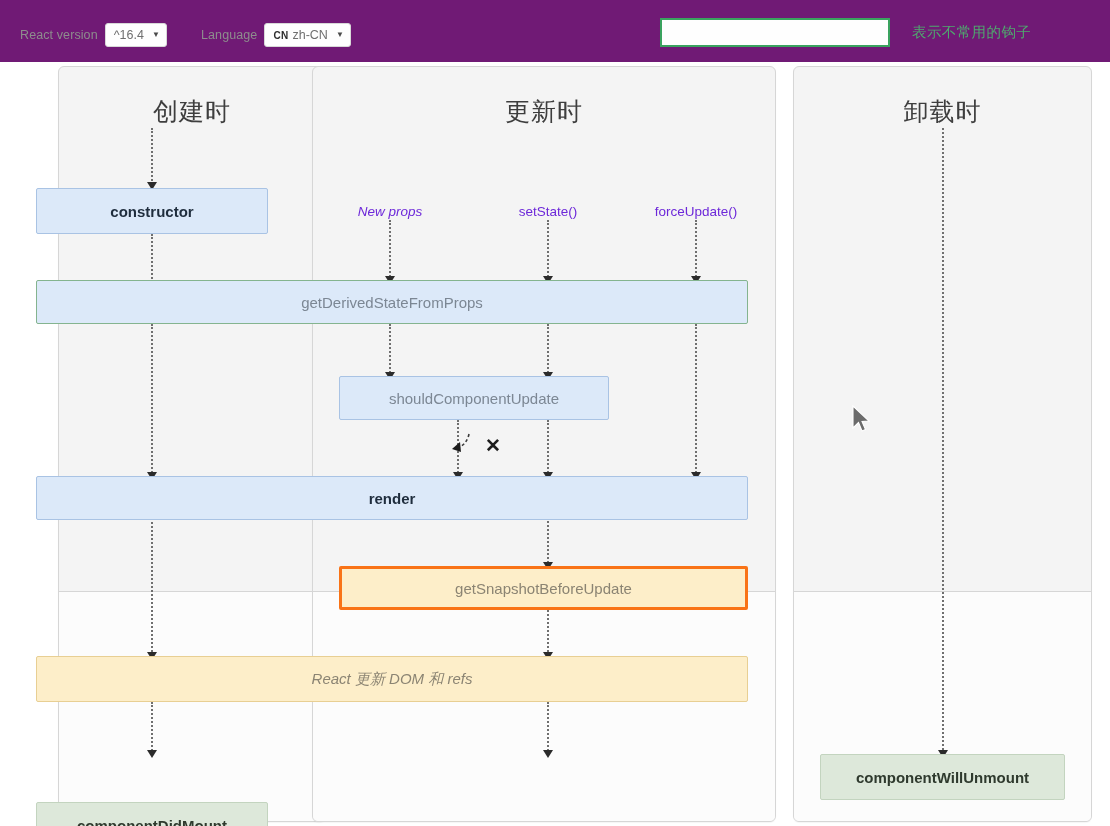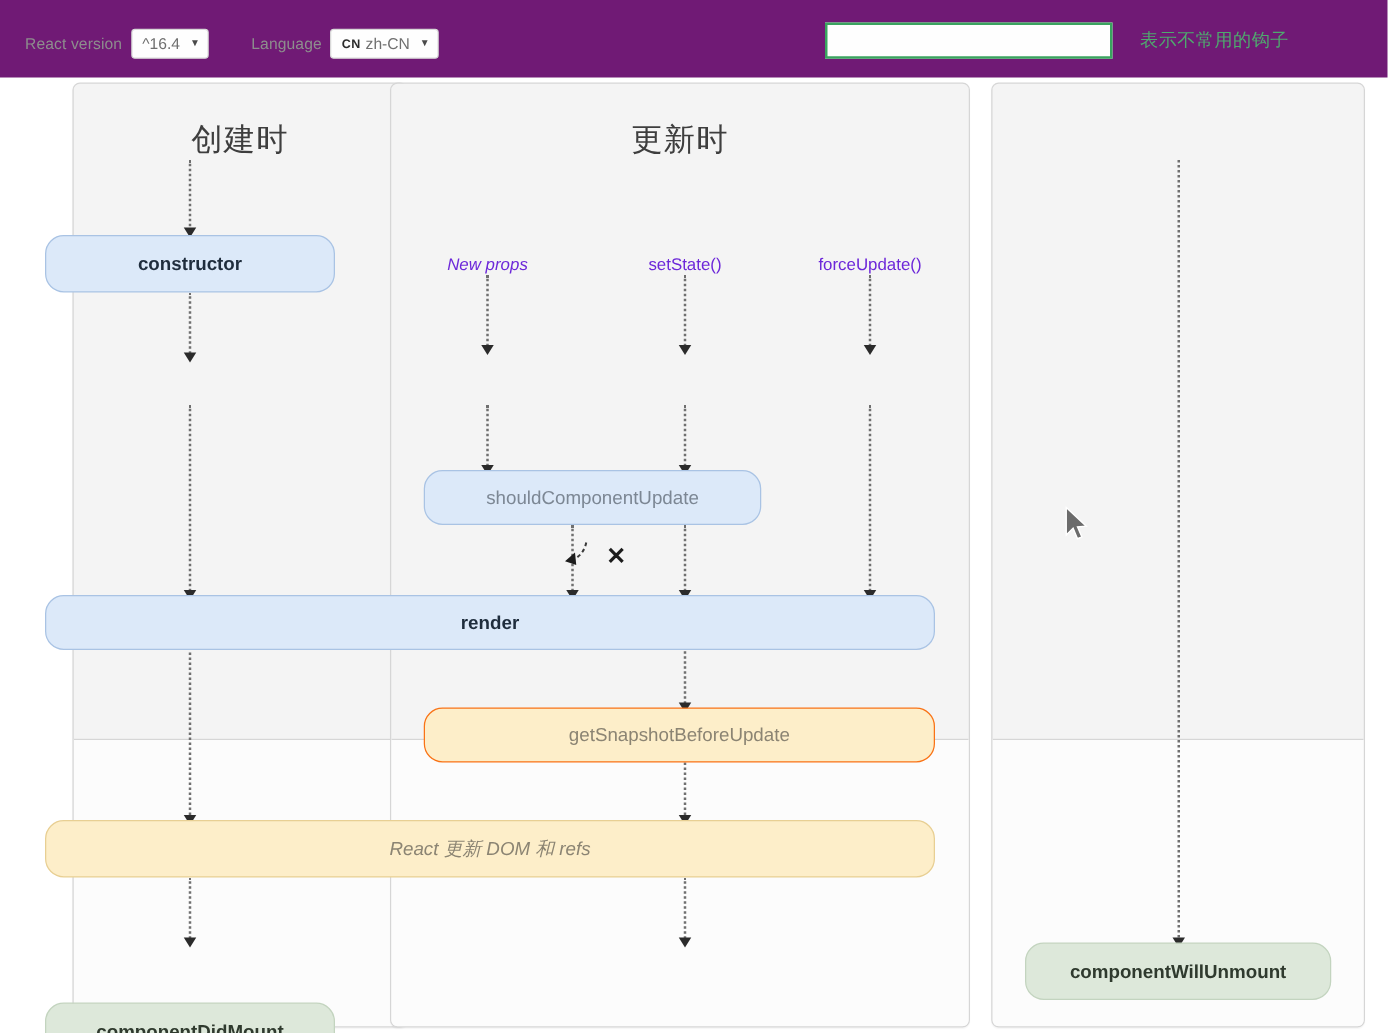--- a/index.html
+++ b/index.html
@@ -109,30 +109,30 @@
     text-align: center;
     font-size: 25px;
     color: #3e3e3e;
     letter-spacing: 1px;
   }
 
   
   .node {
     position: absolute;
     display: flex; align-items: center; justify-content: center;
-    border-radius: 15px;
+    border-radius: 2px;
     font-size: 15px;
     text-align: center;
     z-index: 4;
   }
   .node.blue  { background: #dce9f9; border: 1px solid #a9c3e4; color: #7c8794; }
   .node.blue.strong { color: #1f2d3d; font-weight: bold; }
   .node.blue.rare  { border: 1px solid #84b48f; }
   .node.cream { background: #fdeec9; border: 1px solid #e8cf93; color: #8b8473; }
-  .node.cream.rare { border: 1px solid #f97316; }
+  .node.cream.rare { border: 3px solid #f97316; }
   .node.cream.italic { font-style: italic; }
   .node.green { background: #dde8da; border: 1px solid #c3d4bf; color: #2f3a2e; font-weight: bold; }
 
   
   .trigger {
     position: absolute;
     font-size: 13.5px;
     color: #6d28d9;
     text-align: center;
     z-index: 4;
@@ -205,20 +205,21 @@
     <div class="panel-title">创建时</div>
   </div>
 
   <div class="panel" id="panel-update">
     <div class="panel-commit"></div>
     <div class="panel-title">更新时</div>
   </div>
 
   <div class="panel" id="panel-unmount">
     <div class="panel-commit"></div>
+    <div class="panel-title">卸载时</div>
   </div>
 
   <div class="conn" style="left:151px; top:66px;  height:56px;"></div>
   <div class="arrowhead" style="left:147px; top:120px;"></div>
 
   <div class="conn" style="left:151px; top:172px; height:52px;"></div>
   <div class="arrowhead" style="left:147px; top:220px;"></div>
 
   <div class="conn" style="left:151px; top:262px; height:152px;"></div>
   <div class="arrowhead" style="left:147px; top:410px;"></div>
@@ -260,20 +261,21 @@
 
   <div class="conn" style="left:942px; top:66px; height:626px;"></div>
   <div class="arrowhead" style="left:938px; top:688px;"></div>
 
   <div class="trigger italic" style="left:315px; top:142px; width:150px;">New props</div>
   <div class="trigger" style="left:473px; top:142px; width:150px;">setState()</div>
   <div class="trigger" style="left:621px; top:142px; width:150px;">forceUpdate()</div>
 
   <div class="node blue strong" style="left:36px; top:126px; width:232px; height:46px;">constructor</div>
 
+  <div class="node blue rare" style="left:36px; top:218px; width:712px; height:44px;">getDerivedStateFromProps</div>
 
   <div class="node blue" style="left:339px; top:314px; width:270px; height:44px;">shouldComponentUpdate</div>
 
   <div class="node blue strong" style="left:36px; top:414px; width:712px; height:44px;">render</div>
 
   <div class="node cream rare" style="left:339px; top:504px; width:409px; height:44px;">getSnapshotBeforeUpdate</div>
 
   <div class="node cream italic" style="left:36px; top:594px; width:712px; height:46px;">React 更新 DOM 和 refs</div>
 
   <div class="node green" style="left:36px; top:692px; width:232px; height:46px;margin-top:48px;">componentDidMount</div>

